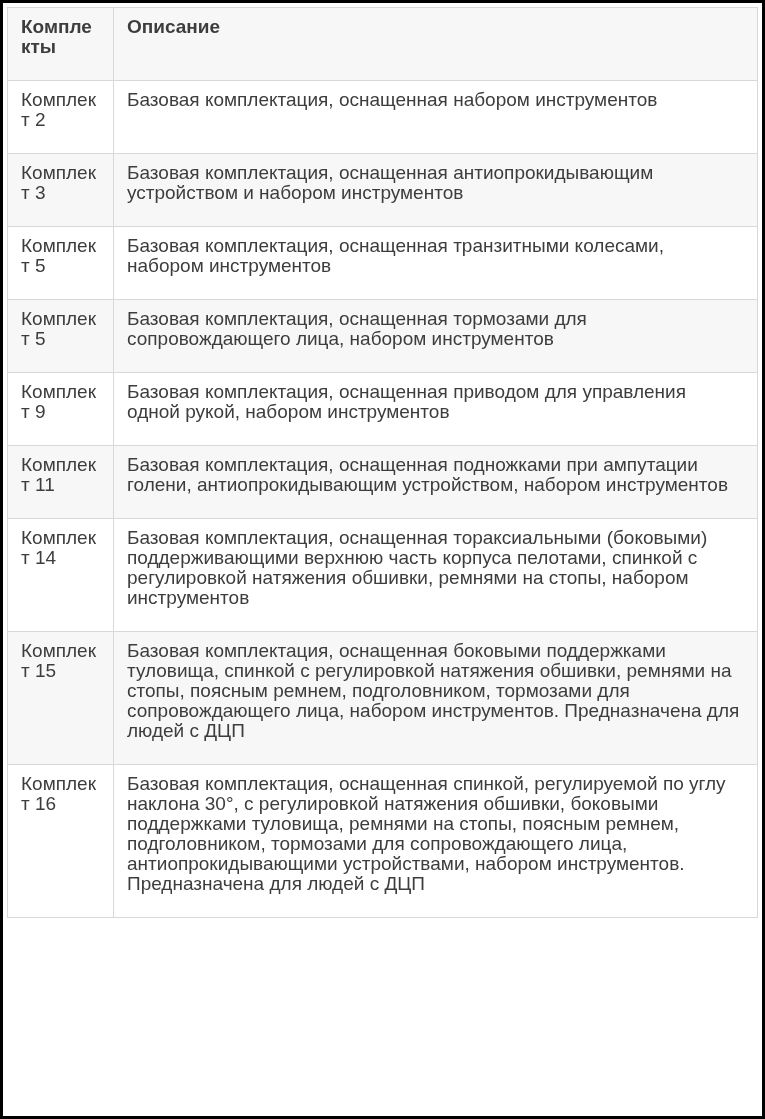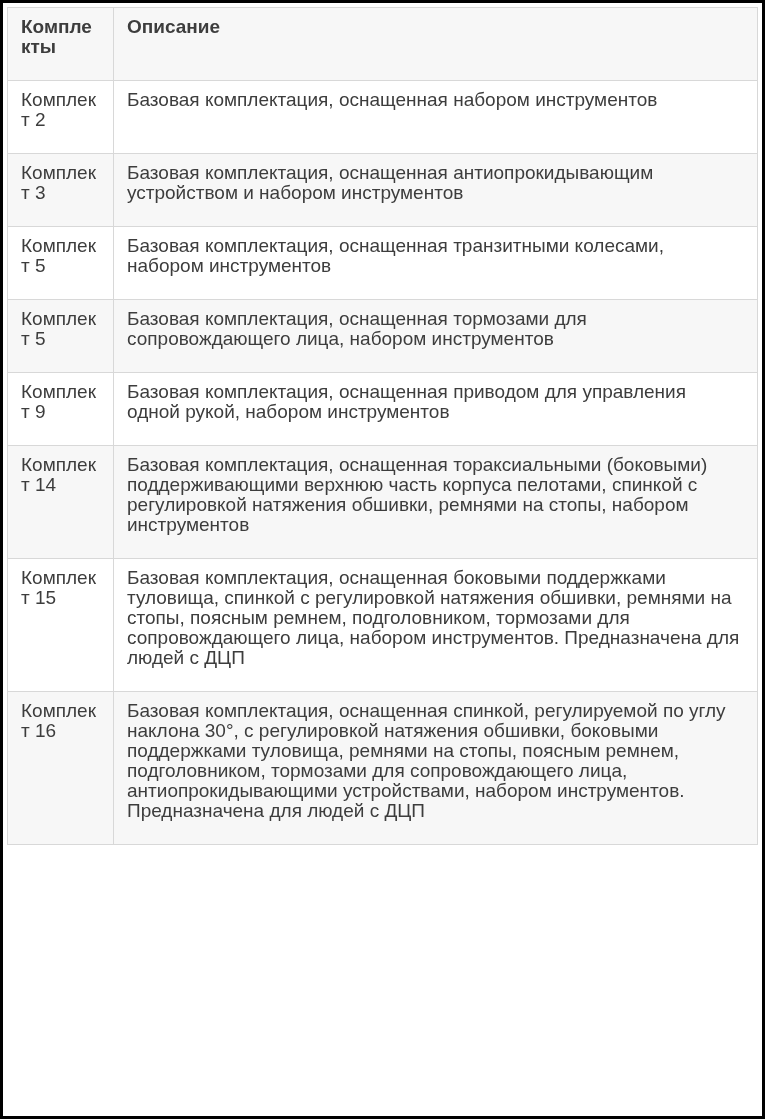--- a/index.html
+++ b/index.html
@@ -74,20 +74,24 @@
         </tr>
         <tr>
           <td>Комплект 5</td>
           <td>Базовая комплектация, оснащенная тормозами для сопровождающего лица, набором инструментов</td>
         </tr>
         <tr>
           <td>Комплект 9</td>
           <td>Базовая комплектация, оснащенная приводом для управления одной рукой, набором инструментов</td>
         </tr>
         <tr>
+          <td>Комплект 11</td>
+          <td>Базовая комплектация, оснащенная подножками при ампутации голени, антиопрокидывающим устройством, набором инструментов</td>
+        </tr>
+        <tr>
           <td>Комплект 14</td>
           <td>Базовая комплектация, оснащенная тораксиальными (боковыми) поддерживающими верхнюю часть корпуса пелотами, спинкой с регулировкой натяжения обшивки, ремнями на стопы, набором инструментов</td>
         </tr>
         <tr>
           <td>Комплект 15</td>
           <td>Базовая комплектация, оснащенная боковыми поддержками туловища, спинкой с регулировкой натяжения обшивки, ремнями на стопы, поясным ремнем, подголовником, тормозами для сопровождающего лица, набором инструментов. Предназначена для людей с ДЦП</td>
         </tr>
         <tr>
           <td>Комплект 16</td>
           <td>Базовая комплектация, оснащенная спинкой, регулируемой по углу наклона 30°, с регулировкой натяжения обшивки, боковыми поддержками туловища, ремнями на стопы, поясным ремнем, подголовником, тормозами для сопровождающего лица, антиопрокидывающими устройствами, набором инструментов. Предназначена для людей с ДЦП</td>

